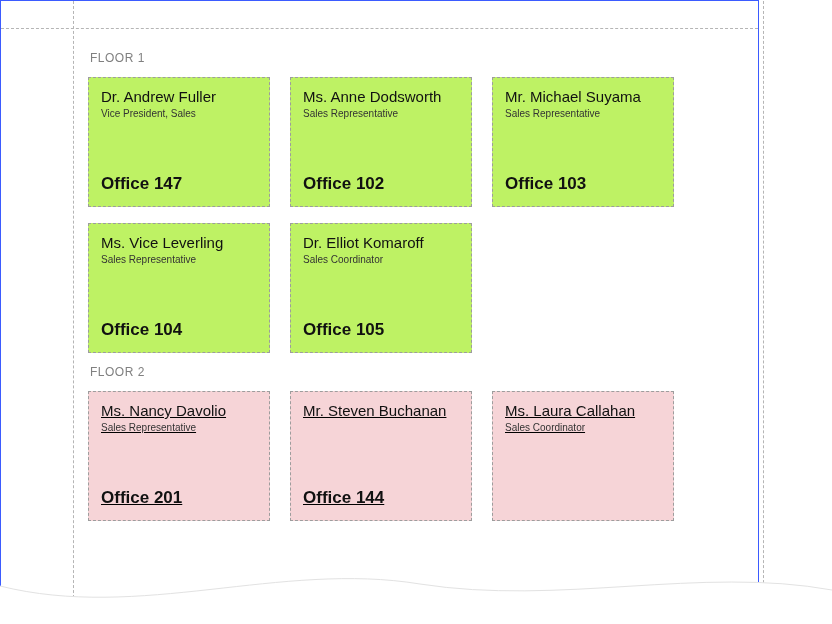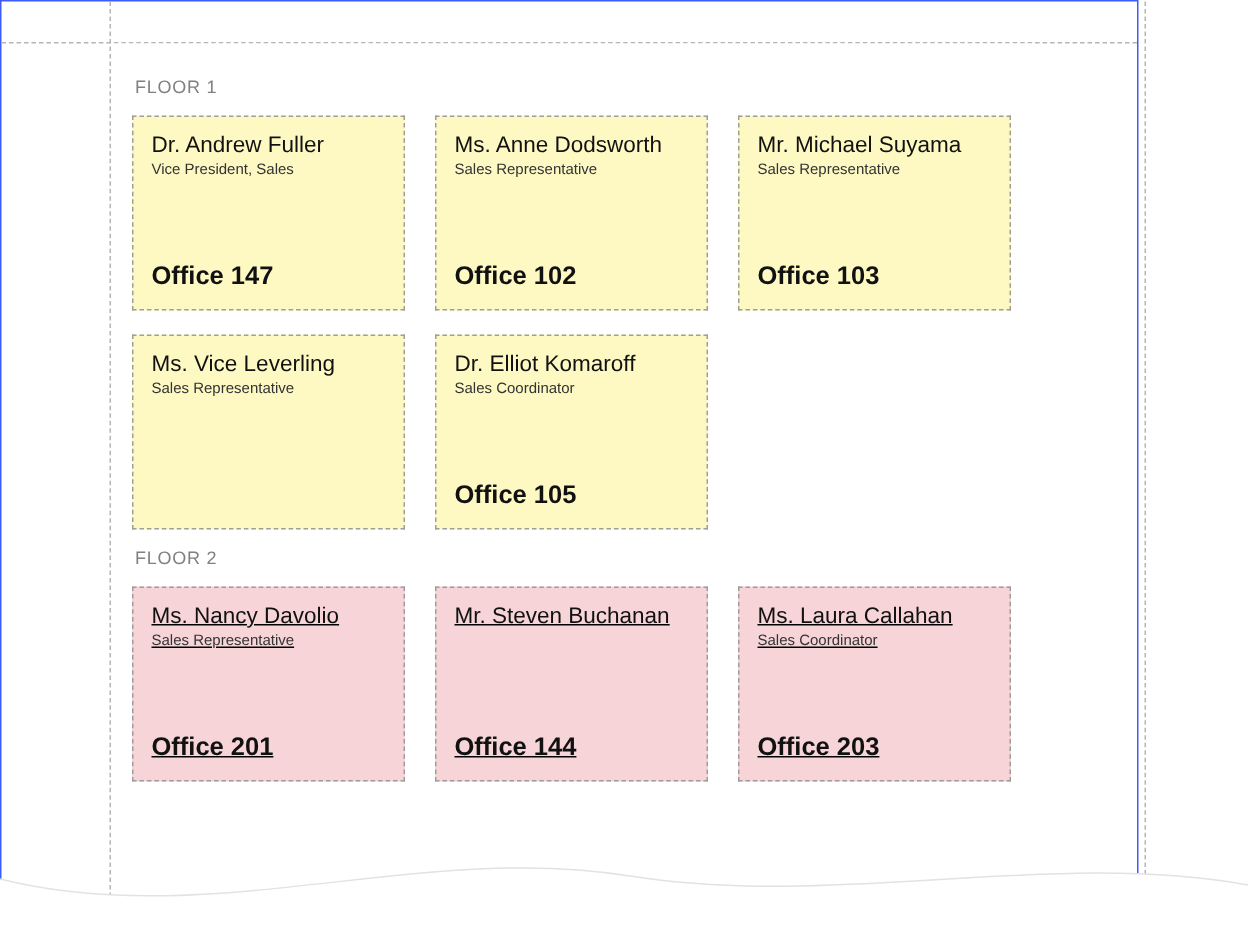--- a/index.html
+++ b/index.html
@@ -62,21 +62,21 @@
   }
   .card {
     border: 1px dashed #9d9d9d;
     height: 130px;
     box-sizing: border-box;
     padding: 10px 12px 8px 12px;
     display: flex;
     flex-direction: column;
     justify-content: space-between;
   }
-  .card.green { background: #fef9c3; }
+  .card.green { background: #bef264; }
   .card.pink  { background: #f6d4d7; text-decoration: underline; }
   .card .name {
     font-size: 15px;
     color: #111;
     line-height: 1.2;
   }
   .card .title {
     font-size: 10px;
     color: #333;
     margin-top: 2px;
@@ -128,20 +128,21 @@
           <div class="name">Mr. Michael Suyama</div>
           <div class="title">Sales Representative</div>
         </div>
         <div class="office">Office 103</div>
       </div>
       <div class="card green">
         <div>
           <div class="name">Ms. Vice Leverling</div>
           <div class="title">Sales Representative</div>
         </div>
+        <div class="office">Office 104</div>
       </div>
       <div class="card green">
         <div>
           <div class="name">Dr. Elliot Komaroff</div>
           <div class="title">Sales Coordinator</div>
         </div>
         <div class="office">Office 105</div>
       </div>
     </div>
 
@@ -158,21 +159,20 @@
         <div>
           <div class="name">Mr. Steven Buchanan</div>
         </div>
         <div class="office">Office 144</div>
       </div>
       <div class="card pink">
         <div>
           <div class="name">Ms. Laura Callahan</div>
           <div class="title">Sales Coordinator</div>
         </div>
-        <div class="office">Office 203</div>
       </div>
     </div>
 
   </div>
 </div>
 
 <div class="wave-mask">
   <svg viewBox="0 0 832 70" width="832" height="70" preserveAspectRatio="none">
     <path d="M0,30 C140,65 280,5 420,28 C560,50 700,10 832,34 L832,70 L0,70 Z" fill="#ffffff"></path>
     <path d="M0,30 C140,65 280,5 420,28 C560,50 700,10 832,34" fill="none" stroke="#e2e2e2" stroke-width="1"></path>

